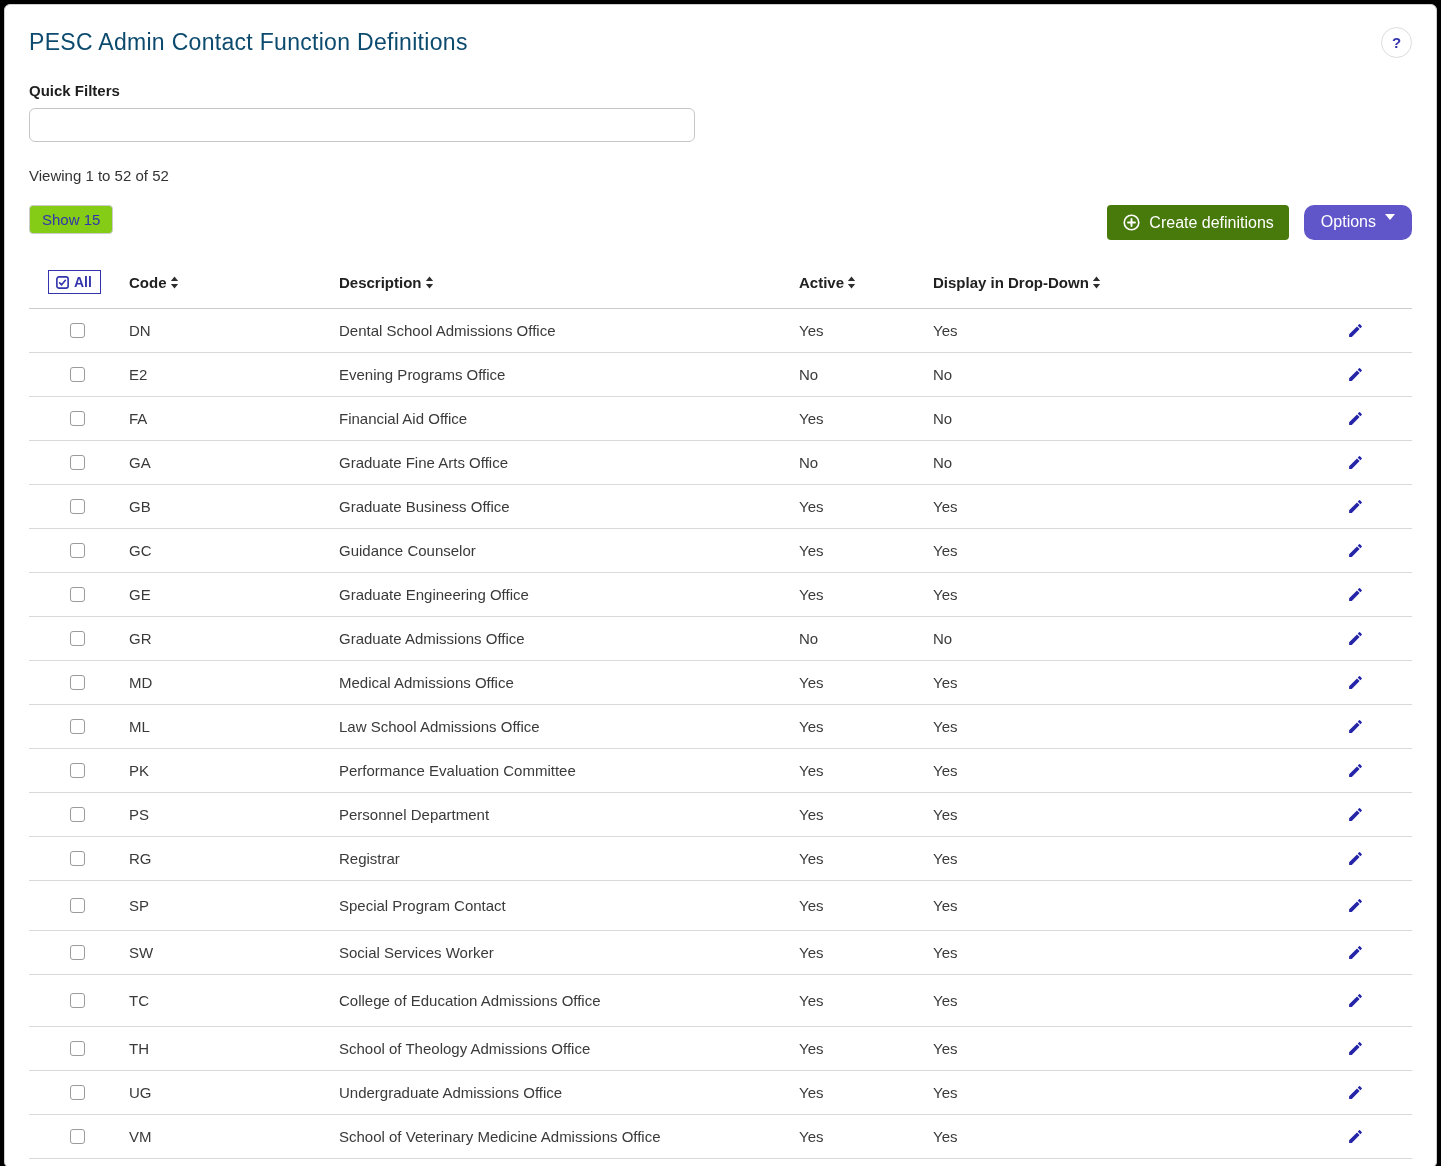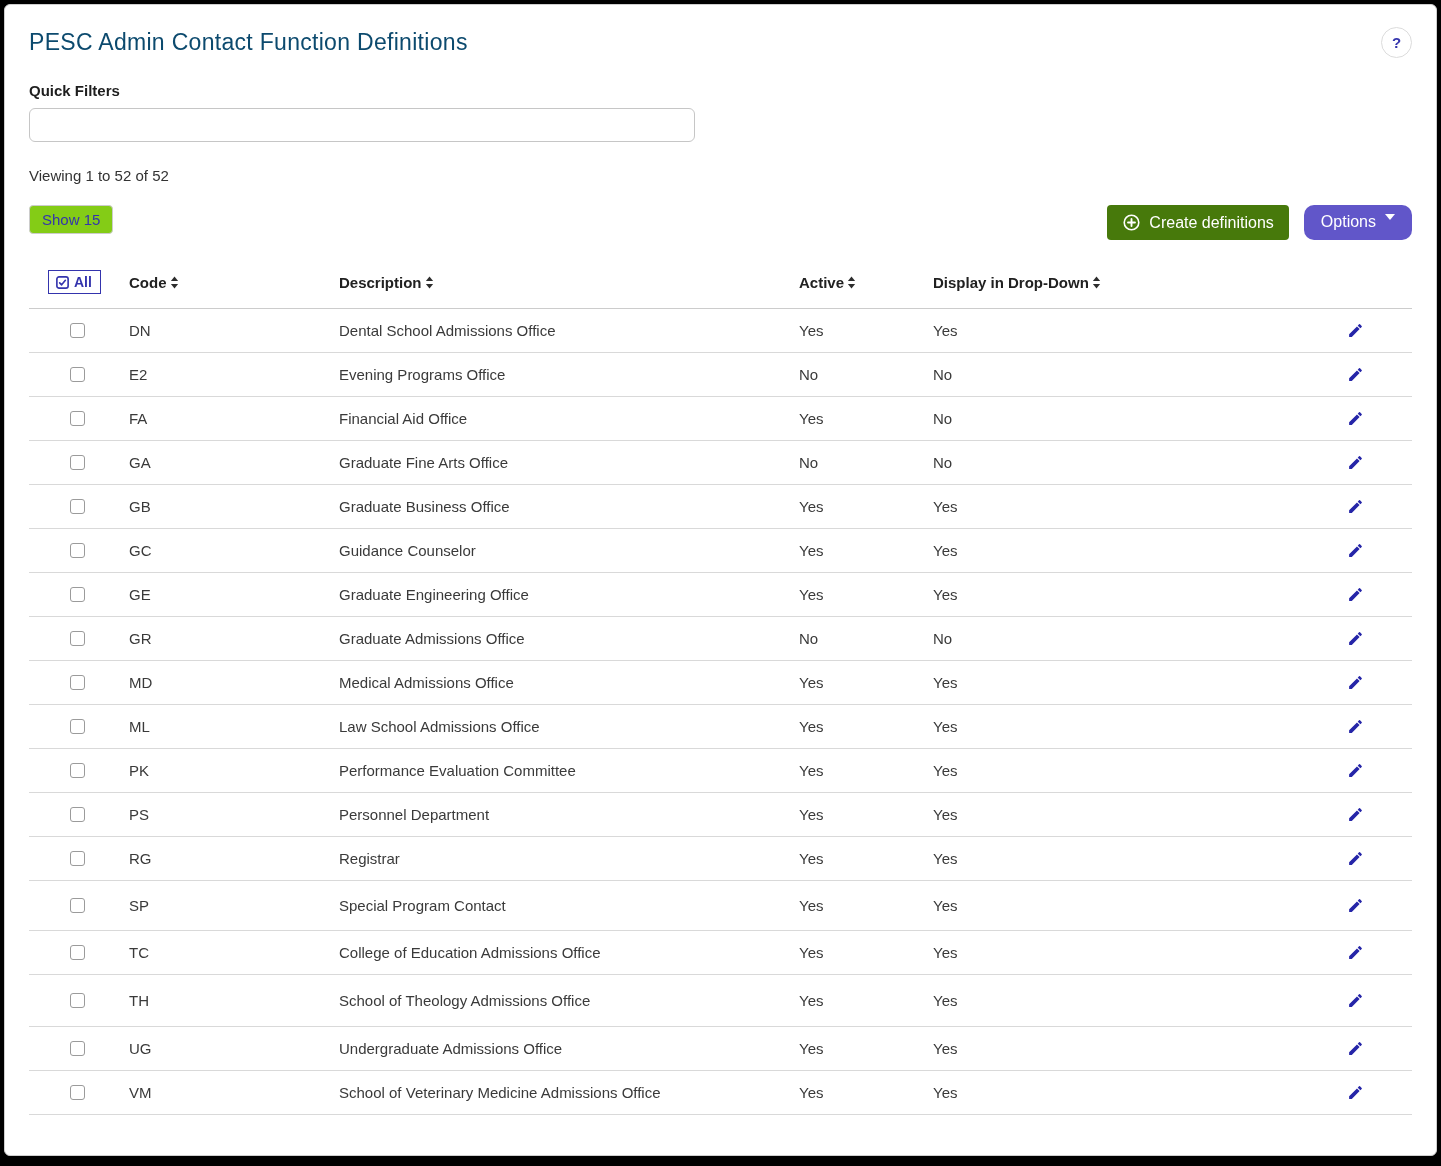--- a/index.html
+++ b/index.html
@@ -428,20 +428,36 @@
         <svg width="17" height="17" viewBox="0 0 24 24">
           <path fill="#2525a8" d="M3 17.25V21h3.75L17.81 9.94l-3.75-3.75L3 17.25zM20.71 7.04a.996.996 0 0 0 0-1.41l-2.34-2.34a.996.996 0 0 0-1.41 0l-1.83 1.83 3.75 3.75 1.83-1.83z"></path>
         </svg>
       </button>
     </td>
   </tr>
         <tr>
     <td>
       <input type="checkbox" class="checkbox" style="">
     </td>
+    <td>SW</td>
+    <td>Social Services Worker</td>
+    <td>Yes</td>
+    <td>Yes</td>
+    <td class="edit-cell">
+      <button class="edit-btn">
+        <svg width="17" height="17" viewBox="0 0 24 24">
+          <path fill="#2525a8" d="M3 17.25V21h3.75L17.81 9.94l-3.75-3.75L3 17.25zM20.71 7.04a.996.996 0 0 0 0-1.41l-2.34-2.34a.996.996 0 0 0-1.41 0l-1.83 1.83 3.75 3.75 1.83-1.83z"></path>
+        </svg>
+      </button>
+    </td>
+  </tr>
+        <tr>
+    <td>
+      <input type="checkbox" class="checkbox" style="">
+    </td>
     <td>TC</td>
     <td>College of Education Admissions Office</td>
     <td>Yes</td>
     <td>Yes</td>
     <td class="edit-cell">
       <button class="edit-btn">
         <svg width="17" height="17" viewBox="0 0 24 24">
           <path fill="#2525a8" d="M3 17.25V21h3.75L17.81 9.94l-3.75-3.75L3 17.25zM20.71 7.04a.996.996 0 0 0 0-1.41l-2.34-2.34a.996.996 0 0 0-1.41 0l-1.83 1.83 3.75 3.75 1.83-1.83z"></path>
         </svg>
       </button>

